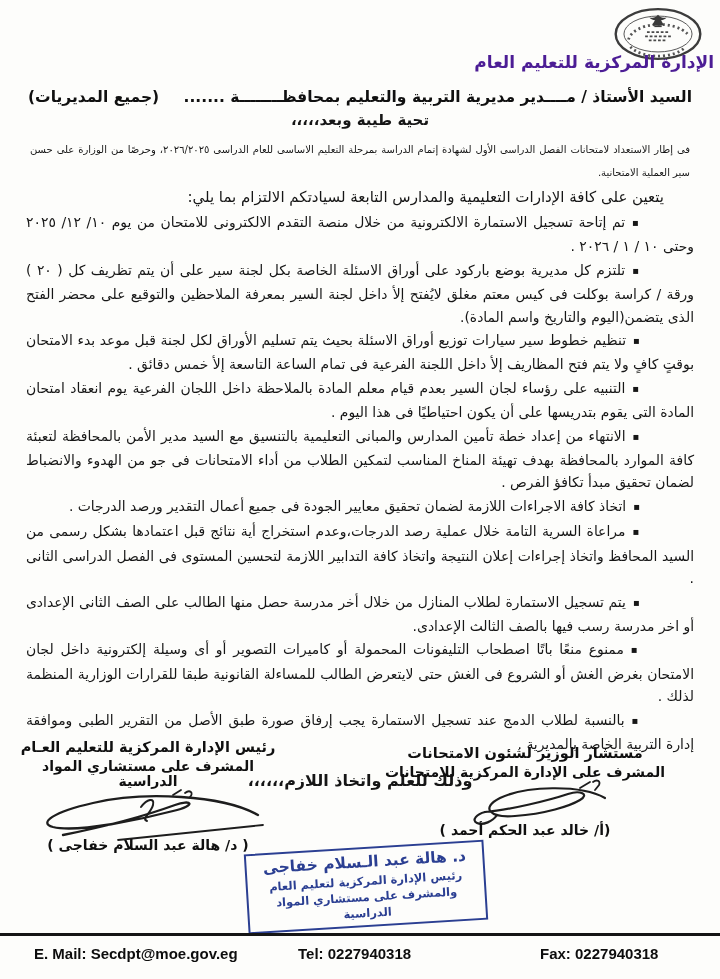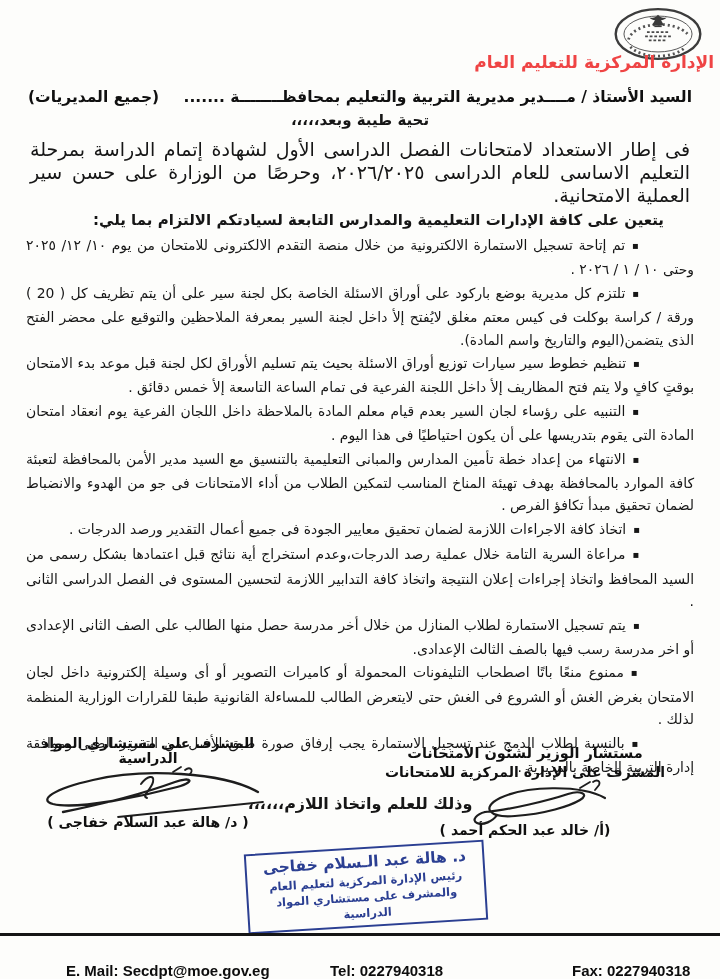--- a/index.html
+++ b/index.html
@@ -10,41 +10,41 @@
     background:#fdfdfb;
     overflow:hidden;
     font-family:"DejaVu Sans",sans-serif;
     color:#161616;
     direction:rtl;
   }
   
   .seal{position:absolute;top:6px;right:16px;}
   .dept-title{
     position:absolute;top:52px;right:6px;
-    font-size:17px;font-weight:bold;color:#ef4444;
+    font-size:17px;font-weight:bold;color:#4c1d95;
     letter-spacing:0px;
   }
   
   .addressee{
     margin:88px 28px 0 28px;
     display:flex;justify-content:space-between;align-items:baseline;
     font-weight:bold;font-size:15.5px;color:#101010;
   }
   .greeting{
     margin-top:5px;text-align:center;
     font-weight:bold;font-size:15px;
   }
   
   .intro{
     margin:9px 30px 0 30px;
-    font-size:19px;line-height:23px;text-align:justify;
+    font-size:10px;line-height:23px;text-align:justify;
   }
   .directives-heading{
     margin:4px 56px 0 30px;
-    font-weight:bold;font-size:15px;
+    font-weight:normal;font-size:15px;
   }
   ul.directives{
     margin:5px 26px 0 26px;padding:0;list-style:none;
     font-size:13.9px;line-height:22.4px;
   }
   ul.directives li{
     text-align:justify;
     text-indent:54px;
     margin:0 0 1px 0;
   }
@@ -79,21 +79,21 @@
   .stamp .s1{font-size:15.5px;font-weight:bold;line-height:21px;}
   .stamp .s2,.stamp .s3{font-size:11.5px;font-weight:bold;line-height:16px;}
   
   .footer{
     position:absolute;left:0;right:0;top:933px;height:46px;
     border-top:3.5px solid #151515;
     direction:ltr;
     font-family:"Liberation Sans","DejaVu Sans",sans-serif;
     font-weight:bold;color:#0d0d0d;font-size:15px;
   }
-  .footer span{position:absolute;top:26px;white-space:nowrap;margin-left:32px;}
+  .footer span{position:absolute;top:9px;white-space:nowrap;}
   .f-email{left:34px;}
   .f-tel{left:298px;}
   .f-fax{left:540px;}
 </style>
 </head>
 <body>
 
 <div class="page">
 
   <div class="seal">
@@ -114,21 +114,21 @@
     <span>(جميع المديريات)</span>
   </div>
   <div class="greeting">تحية طيبة وبعد،،،،،</div>
 
   <div class="intro">فى إطار الاستعداد لامتحانات الفصل الدراسى الأول لشهادة إتمام الدراسة بمرحلة التعليم الاساسى للعام الدراسى ٢٠٢٦/٢٠٢٥، وحرصًا من الوزارة على حسن سير العملية الامتحانية.</div>
 
   <div class="directives-heading">يتعين على كافة الإدارات التعليمية والمدارس التابعة لسيادتكم الالتزام بما يلي:</div>
 
   <ul class="directives">
       <li>تم إتاحة تسجيل الاستمارة الالكترونية من خلال منصة التقدم الالكترونى للامتحان من يوم ١٠/ ١٢/ ٢٠٢٥ وحتى ١٠ / ١ / ٢٠٢٦ .</li>
-      <li>تلتزم كل مديرية بوضع باركود على أوراق الاسئلة الخاصة بكل لجنة سير على أن يتم تظريف كل ( 20 ) ورقة / كراسة بوكلت فى كيس معتم مغلق لايُفتح إلأ داخل لجنة السير بمعرفة الملاحظين والتوقيع على محضر الفتح الذى يتضمن(اليوم والتاريخ واسم المادة).</li>
+      <li>تلتزم كل مديرية بوضع باركود على أوراق الاسئلة الخاصة بكل لجنة سير على أن يتم تظريف كل ( ٢٠ ) ورقة / كراسة بوكلت فى كيس معتم مغلق لايُفتح إلأ داخل لجنة السير بمعرفة الملاحظين والتوقيع على محضر الفتح الذى يتضمن(اليوم والتاريخ واسم المادة).</li>
       <li>تنظيم خطوط سير سيارات توزيع أوراق الاسئلة بحيث يتم تسليم الأوراق لكل لجنة قبل موعد بدء الامتحان بوقتٍ كافٍ ولا يتم فتح المظاريف إلأ داخل اللجنة الفرعية فى تمام الساعة التاسعة إلأ خمس دقائق .</li>
       <li>التنبيه على رؤساء لجان السير بعدم قيام معلم المادة بالملاحظة داخل اللجان الفرعية يوم انعقاد امتحان المادة التى يقوم بتدريسها على أن يكون احتياطيًا فى هذا اليوم .</li>
       <li>الانتهاء من إعداد خطة تأمين المدارس والمبانى التعليمية بالتنسيق مع السيد مدير الأمن بالمحافظة لتعبئة كافة الموارد بالمحافظة بهدف تهيئة المناخ المناسب لتمكين الطلاب من أداء الامتحانات فى جو من الهدوء والانضباط لضمان تحقيق مبدأ تكافؤ الفرص .</li>
       <li>اتخاذ كافة الاجراءات اللازمة لضمان تحقيق معايير الجودة فى جميع أعمال التقدير ورصد الدرجات .</li>
       <li>مراعاة السرية التامة خلال عملية رصد الدرجات،وعدم استخراج أية نتائج قبل اعتمادها بشكل رسمى من السيد المحافظ واتخاذ إجراءات إعلان النتيجة واتخاذ كافة التدابير اللازمة لتحسين المستوى فى الفصل الدراسى الثانى .</li>
       <li>يتم تسجيل الاستمارة لطلاب المنازل من خلال أخر مدرسة حصل منها الطالب على الصف الثانى الإعدادى أو اخر مدرسة رسب فيها بالصف الثالث الإعدادى.</li>
       <li>ممنوع منعًا باتًا اصطحاب التليفونات المحمولة أو كاميرات التصوير أو أى وسيلة إلكترونية داخل لجان الامتحان بغرض الغش أو الشروع فى الغش حتى لايتعرض الطالب للمساءلة القانونية طبقا للقرارات الوزارية المنظمة لذلك .</li>
       <li>بالنسبة لطلاب الدمج عند تسجيل الاستمارة يجب إرفاق صورة طبق الأصل من التقرير الطبى وموافقة إدارة التربية الخاصة بالمديرية .</li>
     </ul>
 
@@ -139,20 +139,21 @@
     <div class="t2">المشرف على الإدارة المركزية للامتحانات</div>
     <svg class="scribble" width="190" height="52" viewBox="0 0 190 52" aria-hidden="true">
       <path d="M150 12 l10 -6 M163 6 c4 -3 8 -1 6 3 l-4 5" fill="none" stroke="#1d1d1d" stroke-width="1.8" stroke-linecap="round"></path>
       <path d="M175 22 C 150 8, 95 10, 70 22 C 50 32, 60 42, 85 40 C 115 38, 140 30, 150 24 C 160 18, 150 14, 138 18 C 120 24, 80 34, 55 36" fill="none" stroke="#1d1d1d" stroke-width="2.2" stroke-linecap="round"></path>
       <path d="M55 36 c-8 2 -14 8 -8 11 c6 3 16 -2 20 -8" fill="none" stroke="#1d1d1d" stroke-width="2.2" stroke-linecap="round"></path>
     </svg>
     <div class="name">(أ/ خالد عبد الحكم أحمد )</div>
   </div>
 
   <div class="sig sig-left">
+    <div class="t1">رئيس الإدارة المركزية للتعليم العـام</div>
     <div class="t2">المشرف على مستشاري المواد الدراسية</div>
     <svg class="scribble" width="250" height="58" viewBox="0 0 250 58" aria-hidden="true">
       <path d="M150 10 l8 -5 M162 8 c5 -4 9 0 5 4" fill="none" stroke="#1d1d1d" stroke-width="1.8" stroke-linecap="round"></path>
       <path d="M235 30 C 200 10, 120 6, 70 18 C 30 27, 15 38, 30 42 C 55 48, 120 34, 150 26 C 175 20, 168 14, 152 20 C 130 28, 90 40, 40 50" fill="none" stroke="#1d1d1d" stroke-width="2.3" stroke-linecap="round"></path>
       <path d="M118 22 c6 -8 14 -10 12 -2 c-2 8 -12 14 -6 16" fill="none" stroke="#1d1d1d" stroke-width="2" stroke-linecap="round"></path>
       <path d="M240 40 L 95 55" fill="none" stroke="#1d1d1d" stroke-width="1.8" stroke-linecap="round"></path>
     </svg>
     <div class="name">( د/ هالة عبد السلام خفاجى )</div>
   </div>
 

